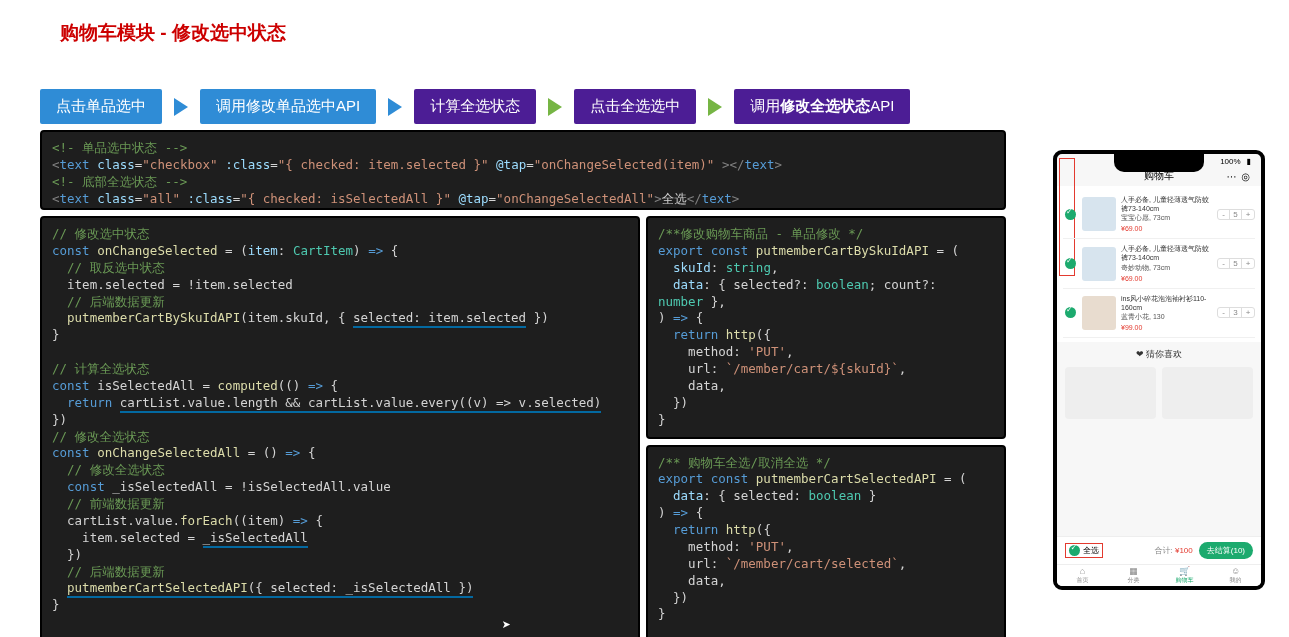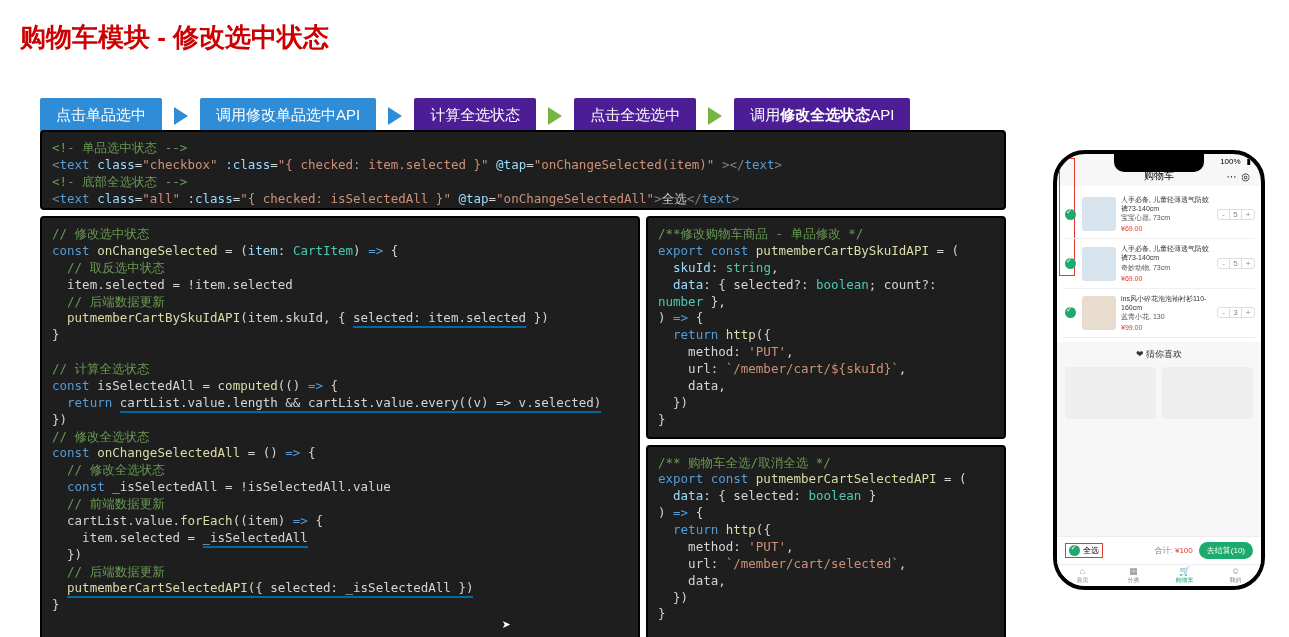--- a/index.html
+++ b/index.html
@@ -6,23 +6,23 @@
   body {
     font-family: "Microsoft YaHei", "PingFang SC", Arial, sans-serif;
     background: #fff;
     width: 1289px;
     height: 637px;
     overflow: hidden;
     position: relative;
   }
   .title {
     color: #c00;
-    font-size: 26px;
+    font-size: 19px;
     font-weight: bold;
-    padding: 20px 40px 15px 20px;
+    padding: 20px 40px 15px 60px;
   }
   .flow {
     display: flex;
     align-items: center;
     gap: 12px;
     padding: 0 40px 10px 40px;
     margin-top: 28px;
   }
   .step {
     padding: 8px 16px;
@@ -88,21 +88,21 @@
   }
 
   
   .phone {
     position: absolute;
     right: 24px;
     top: 150px;
     width: 212px;
     height: 440px;
     border: 4px solid #000;
-    border-radius: 32px;
+    border-radius: 9px;
     background: #f7f7f7;
     overflow: hidden;
   }
   .notch {
     position: absolute;
     top: 0; left: 50%;
     transform: translateX(-50%);
     width: 90px; height: 18px;
     background: #000;
     border-bottom-left-radius: 10px;

